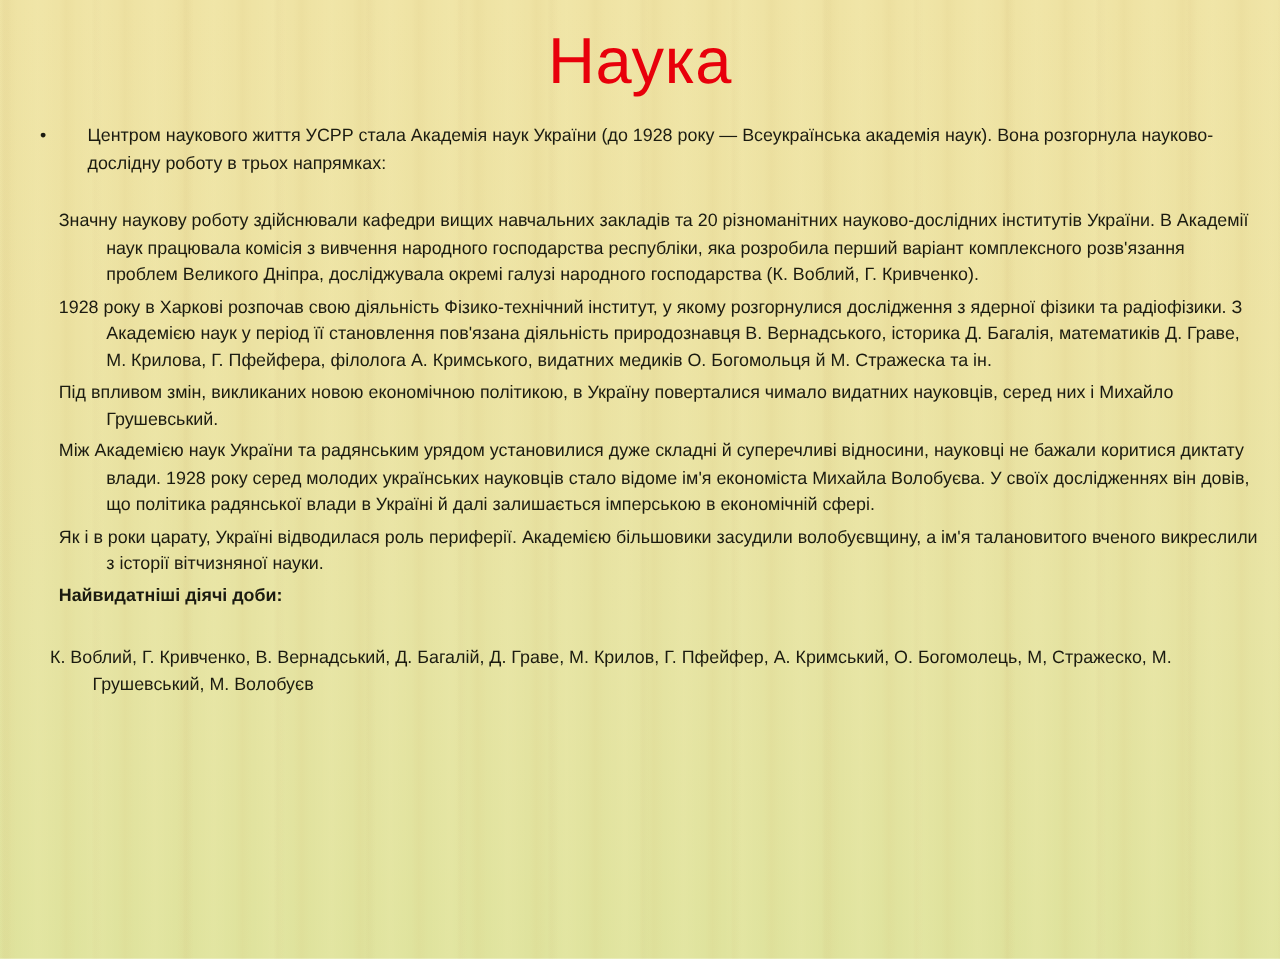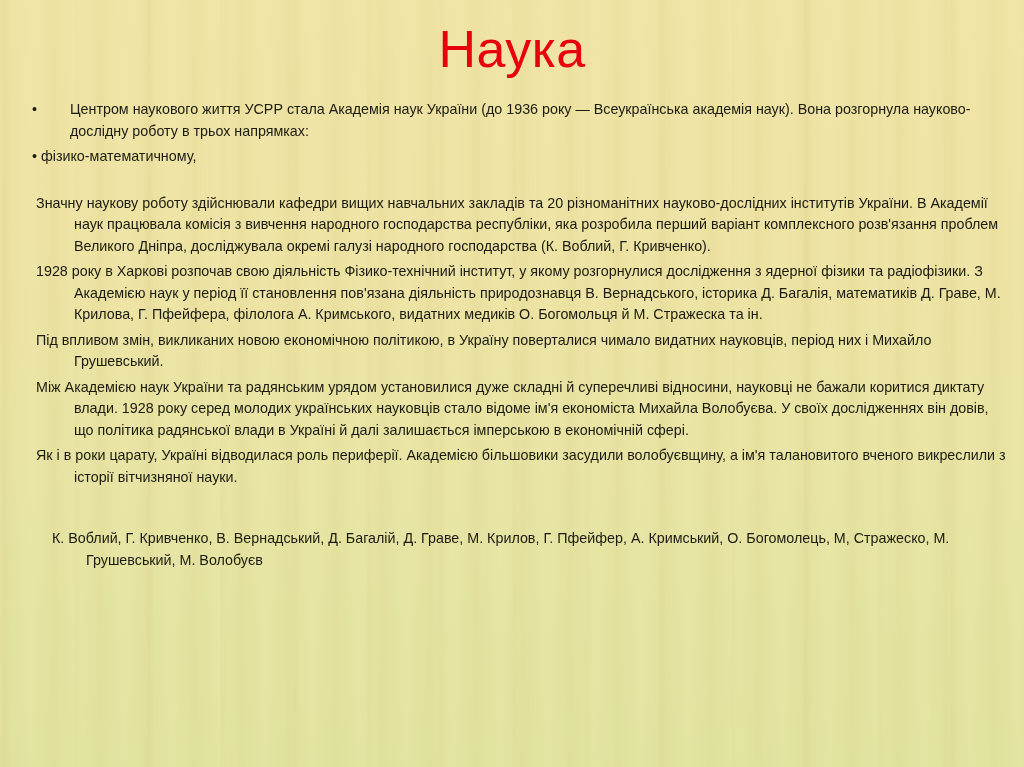--- a/index.html
+++ b/index.html
@@ -19,50 +19,50 @@
   .slide { position: absolute; inset: 0; border-radius: 23px; }
   .title {
     position: absolute; left: 0; right: 0; top: 14px;
     text-align: center; color: #e8000b;
     font-size: 52px; line-height: 70px; letter-spacing: 0.5px;
   }
   .content {
     position: absolute; left: 32px; top: 99px; width: 975px;
     color: #1b1b10; font-size: 14.3px; line-height: 21.5px;
   }
-  .p { margin: 0 0 4px 4px; padding-left: 38px; text-indent: -38px; }
+  .p { margin: 0 0 4px 15px; padding-left: 38px; text-indent: -38px; }
   .bullet-main { position: relative; padding-left: 38px; margin: 0 0 4px 0; }
   .bullet-main .dot { position: absolute; left: 0; top: 0; width: 38px; }
   .sub { margin: 0 0 4px 0; }
   .gap { height: 21px; }
   .gap2 { height: 20px; }
   .bold { font-weight: bold; }
-  .names { padding-left: 38px; text-indent: -34px; margin: 16px; }
+  .names { padding-left: 38px; text-indent: -34px; margin: 4px; }
 </style>
 </head>
 <body>
 
 <div class="texture"></div>
 
 <div class="slide">
   <div class="title">Наука</div>
 
   <div class="content">
     <div class="bullet-main">
       <span class="dot">•</span>
-      <span>Центром наукового життя УСРР стала Академія наук України (до 1936 року — Всеукраїнська академія наук). Вона розгорнула науково-дослідну роботу в трьох напрямках:</span>
+      <span>Центром наукового життя УСРР стала Академія наук України (до 1928 року — Всеукраїнська академія наук). Вона розгорнула науково-дослідну роботу в трьох напрямках:</span>
     </div>
-    <div class="sub">• фізико-математичному,</div>
 
     <div class="gap"></div>
 
     <p class="p">Значну наукову роботу здійснювали кафедри вищих навчальних закладів та 20 різноманітних науково-дослідних інститутів України. В Академії наук працювала комісія з вивчення народного господарства республіки, яка розробила перший варіант комплексного розв'язання проблем Великого Дніпра, досліджувала окремі галузі народного господарства (К. Воблий, Г. Кривченко).</p>
     <p class="p">1928 року в Харкові розпочав свою діяльність Фізико-технічний інститут, у якому розгорнулися дослідження з ядерної фізики та радіофізики. З Академією наук у період її становлення пов'язана діяльність природознавця В. Вернадського, історика Д. Багалія, математиків Д. Граве, М. Крилова, Г. Пфейфера, філолога А. Кримського, видатних медиків О. Богомольця й М. Стражеска та ін.</p>
-    <p class="p">Під впливом змін, викликаних новою економічною політикою, в Україну поверталися чимало видатних науковців, період них і Михайло Грушевський.</p>
+    <p class="p">Під впливом змін, викликаних новою економічною політикою, в Україну поверталися чимало видатних науковців, серед них і Михайло Грушевський.</p>
     <p class="p">Між Академією наук України та радянським урядом установилися дуже складні й суперечливі відносини, науковці не бажали коритися диктату влади. 1928 року серед молодих українських науковців стало відоме ім'я економіста Михайла Волобуєва. У своїх дослідженнях він довів, що політика радянської влади в Україні й далі залишається імперською в економічній сфері.</p>
     <p class="p">Як і в роки царату, Україні відводилася роль периферії. Академією більшовики засудили волобуєвщину, а ім'я талановитого вченого викреслили з історії вітчизняної науки.</p>
 
+    <p class="p bold">Найвидатніші діячі доби:</p>
 
     <div class="gap2"></div>
 
     <p class="names">К. Воблий, Г. Кривченко, В. Вернадський, Д. Багалій, Д. Граве, М. Крилов, Г. Пфейфер, А. Кримський, О. Богомолець, М, Стражеско, М. Грушевський, М. Волобуєв</p>
   </div>
 </div>
 
 </body></html>

